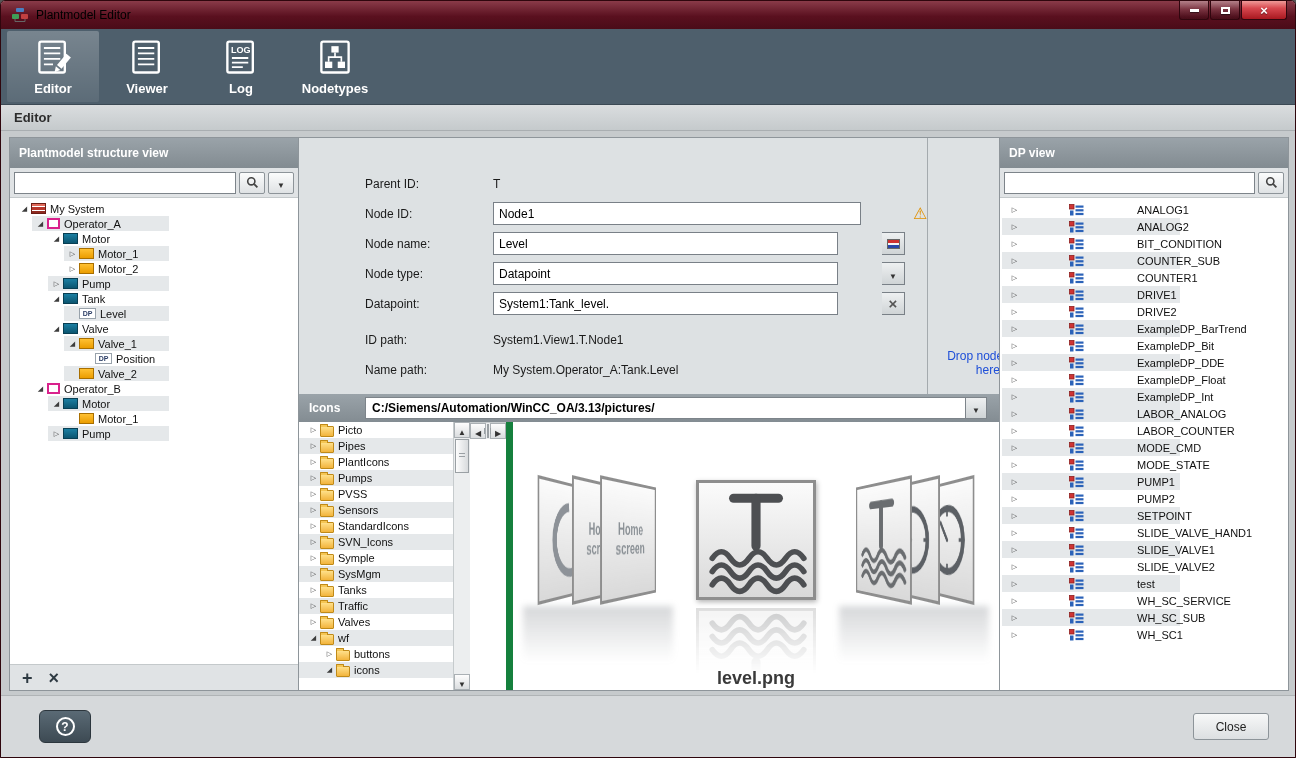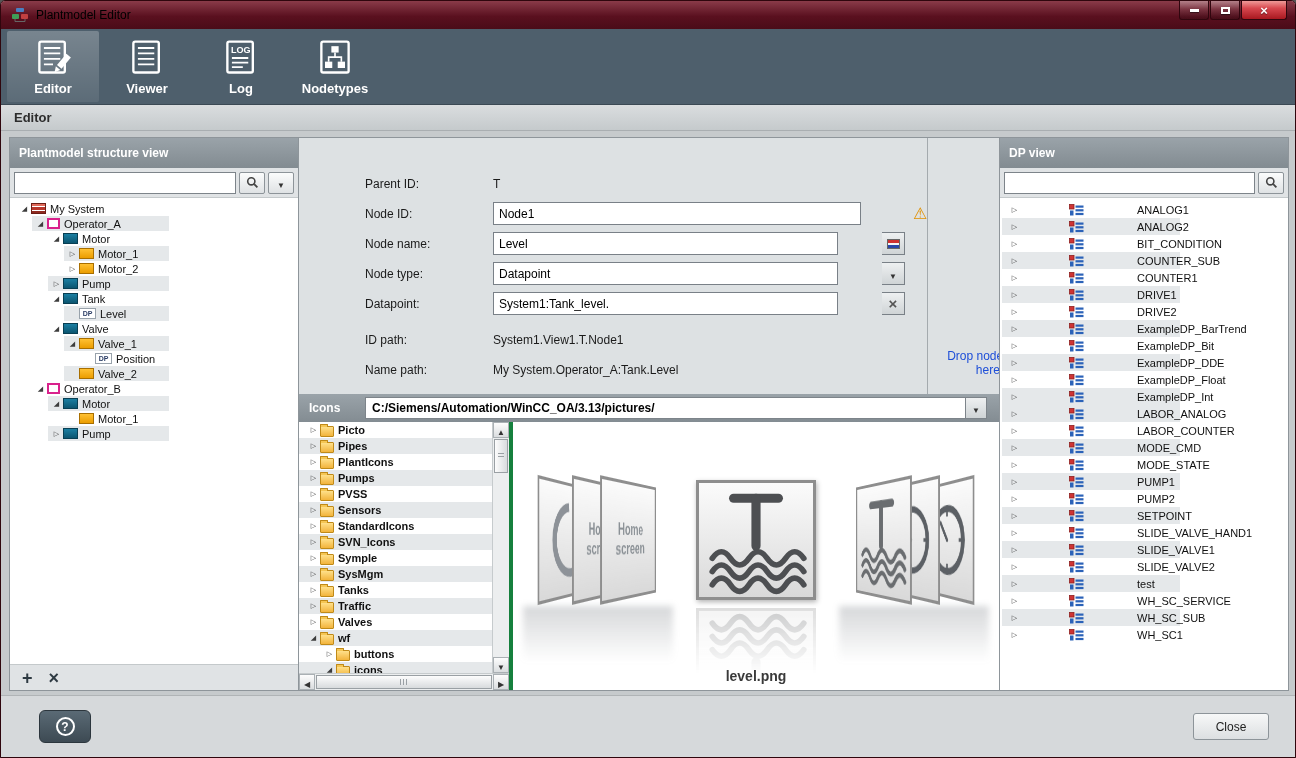--- a/index.html
+++ b/index.html
@@ -82,21 +82,21 @@
   .drop-area{width:120px;flex:none;border-left:1px solid #a4aaae;display:flex;align-items:flex-end;justify-content:center;text-align:center;font-size:12px;color:#1d4ed8;padding:17px 16px;}
 
   
   .icons-section{flex:1;display:flex;flex-direction:column;min-height:0;justify-content:flex-end;}
   .icons-header{height:28px;flex:none;background:linear-gradient(#9aa3a9,#838c92);display:flex;align-items:center;gap:8px;padding:0 12px 0 10px;}
   .icons-title{color:#fff;font-weight:bold;font-size:12px;width:48px;flex:none;}
   .path-combo{flex:1;display:flex;height:22px;}
   .path-combo input{flex:1;border:1px solid #7d848a;border-right:none;font-size:12px;padding:0 6px;background:#fff;font-weight:bold;}
   .combo-btn{width:22px;height:22px;flex:none;border:1px solid #7d848a;background:linear-gradient(#eef0f1,#cfd4d6);display:flex;align-items:center;justify-content:center;}
   .icons-body{flex:1;display:flex;min-height:0;background:#fff;}
-  .folder-pane{width:214px;flex:none;display:flex;flex-direction:column;border-right:4px solid #15803d;font-weight:bold;}
+  .folder-pane{width:214px;flex:none;display:flex;flex-direction:row;border-right:7px solid #15803d;}
   .folder-main{flex:1;display:flex;min-height:0;}
   .folder-rows{flex:1;overflow:hidden;}
   .folder-row{height:16px;display:flex;align-items:center;font-size:11px;color:#111;padding-left:calc(8px + var(--ind,0px));}
   .folder-row.alt{background:#e5e8ea;}
   .folder-icon{width:14px;height:11px;position:relative;background:linear-gradient(#ffe08a,#f2b43c);border:1px solid #c08a18;border-radius:1px;margin:2px 4px 0 0;flex:none;}
   .folder-icon::before{content:"";position:absolute;top:-3px;left:-1px;width:6px;height:2px;background:#f5c654;border:1px solid #c08a18;border-bottom:none;border-radius:1px 1px 0 0;}
   .vscroll{width:17px;flex:none;background:#eceeef;border-left:1px solid #c6cbcd;display:flex;flex-direction:column;}
   .scroll-btn{height:16px;width:100%;flex:none;background:linear-gradient(#fdfdfd,#dadddf);border:1px solid #aab0b4;display:flex;align-items:center;justify-content:center;}
   .hscroll .scroll-btn{width:16px;height:100%;}
   .vthumb{height:34px;flex:none;margin:1px;background:linear-gradient(90deg,#fdfdfd,#d8dbdd);border:1px solid #9aa0a4;position:relative;}
@@ -117,21 +117,21 @@
   .cf-l2{left:36px;transform:perspective(420px) rotateY(60deg);z-index:2;}
   .cf-l3{left:66px;transform:perspective(420px) rotateY(58deg);z-index:3;}
   .cf-r1{right:66px;transform:perspective(420px) rotateY(-58deg);z-index:3;}
   .cf-r2{right:36px;transform:perspective(420px) rotateY(-60deg);z-index:2;}
   .cf-r3{right:0;transform:perspective(420px) rotateY(-62deg);z-index:1;}
   .fill{width:100%;height:100%;display:block;}
   .hs-text{width:100%;height:100%;display:flex;align-items:center;justify-content:center;text-align:center;font-weight:bold;font-size:17px;line-height:1.1;color:#8b9196;padding:4px;}
   .side-refl{position:absolute;top:184px;width:150px;height:56px;background:linear-gradient(to bottom,rgba(110,115,122,.28),rgba(255,255,255,0));filter:blur(3px);z-index:0;}
   .side-refl.left{left:10px;}
   .side-refl.right{right:10px;}
-  .caption{position:absolute;left:0;right:0;top:246px;text-align:center;font-weight:bold;font-size:14px;color:#3a3a3a;z-index:6;}
+  .caption{position:absolute;left:0;right:0;top:246px;text-align:center;font-weight:bold;font-size:18px;color:#3a3a3a;z-index:6;}
 
   
   .dp-list{flex:1;overflow:hidden;background:#fff;padding-top:3px;}
   .dp-row{height:17px;display:flex;align-items:center;font-size:11px;color:#111;position:relative;padding-left:8px;gap:48px;}
   .dp-row.alt::before{content:"";position:absolute;left:2px;top:0;bottom:0;width:178px;background:#e5e8ea;}
   .dp-row>*{position:relative;}
   .dp-row .twisty::before{content:"▷";}
   .dpicon{flex:none;margin-right:5px;}
 
   

